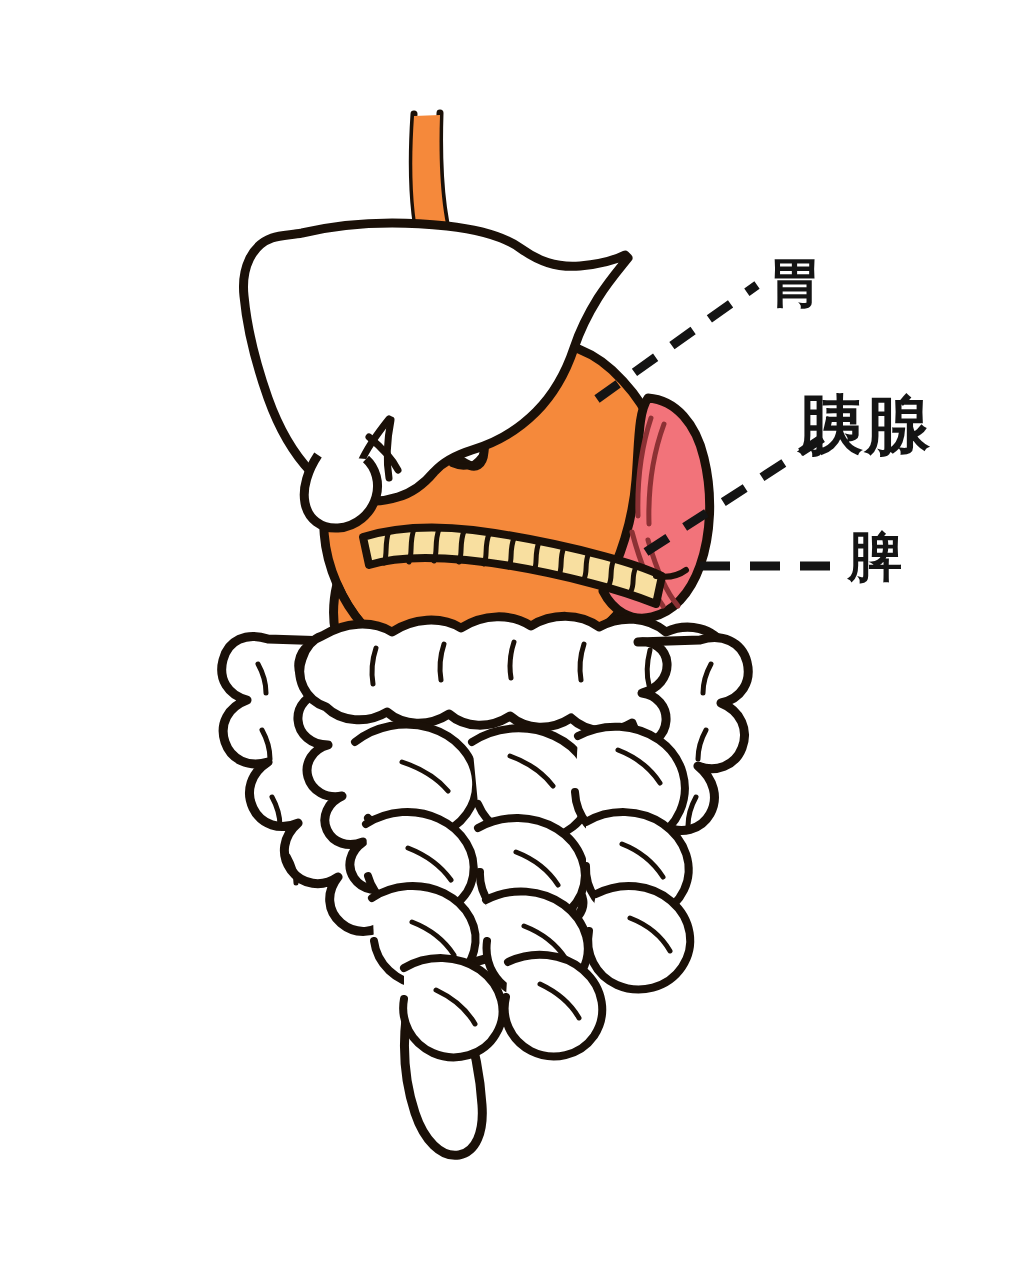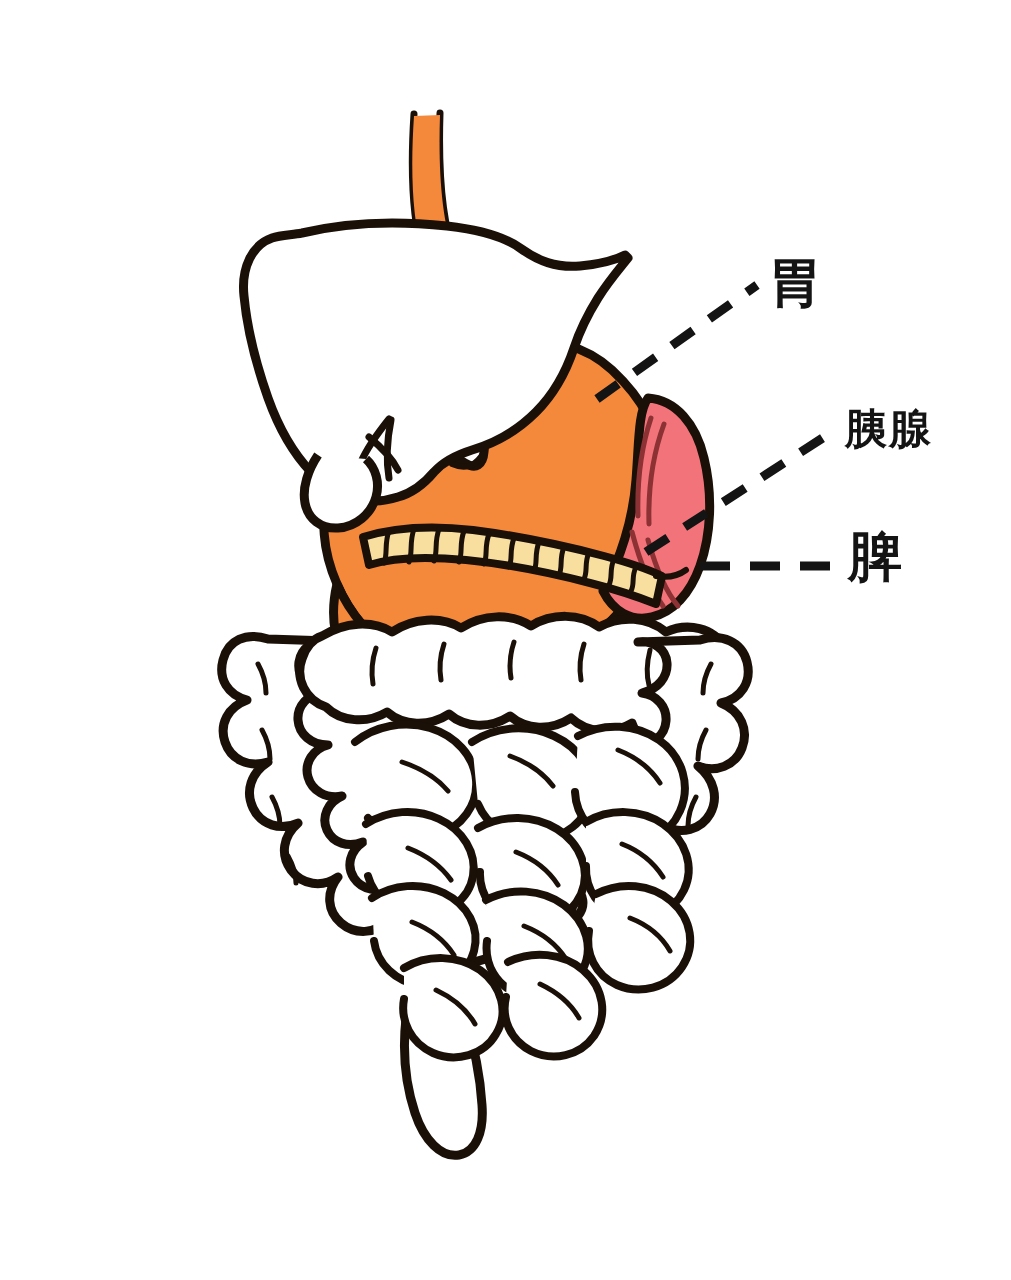--- a/index.html
+++ b/index.html
@@ -32,21 +32,21 @@
     position: absolute;
     font-family: "DejaVu Sans", "Liberation Sans", sans-serif;
     font-weight: 700;
     color: #141414;
     white-space: nowrap;
     letter-spacing: 2px;
     line-height: 1;
     user-select: none;
   }
   #label-stomach   { left: 768px; top: 256px; font-size: 54px; }
-  #label-pancreas  { left: 845px; top: 392px; font-size: 42px; margin-top: 16px; }
+  #label-pancreas  { left: 798px; top: 392px; font-size: 65px; }
   #label-spleen    { left: 848px; top: 530px; font-size: 54px; }
 </style>
 </head>
 <body>
 
 <div id="diagram-root">
 
   <svg id="anatomy-svg" viewBox="0 0 1011 1280" xmlns="http://www.w3.org/2000/svg">
 
     <defs>

